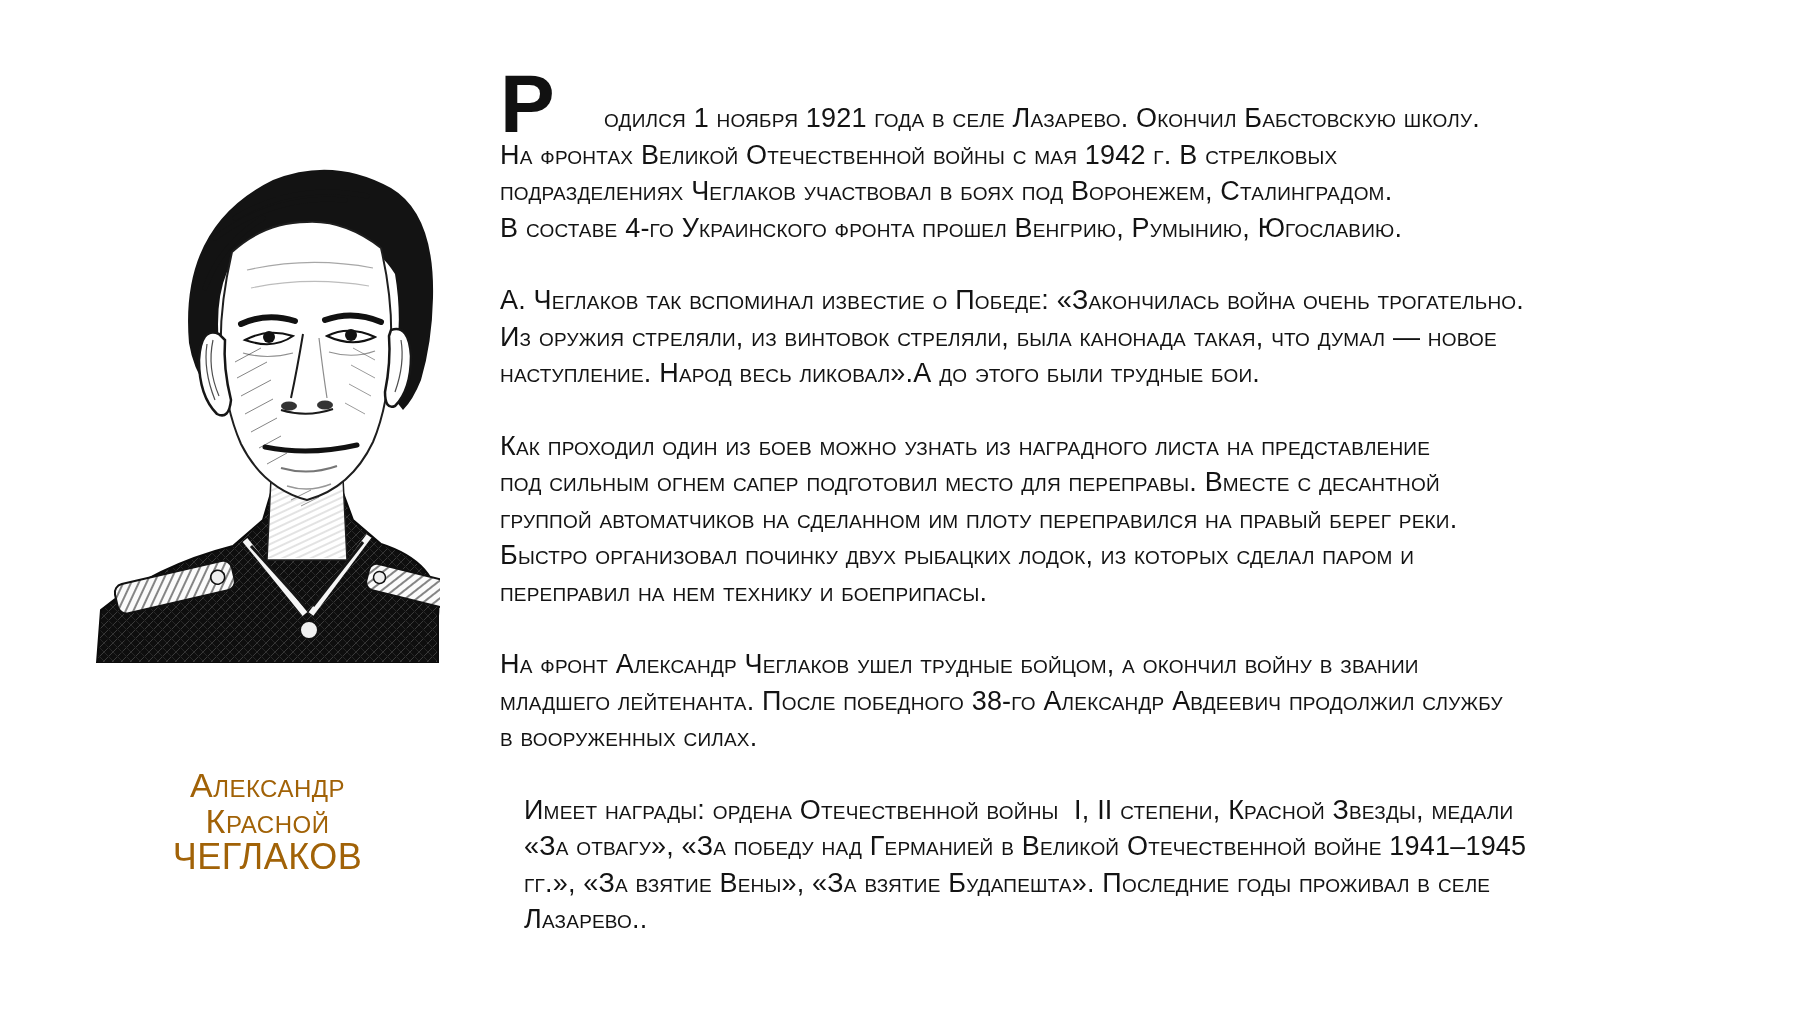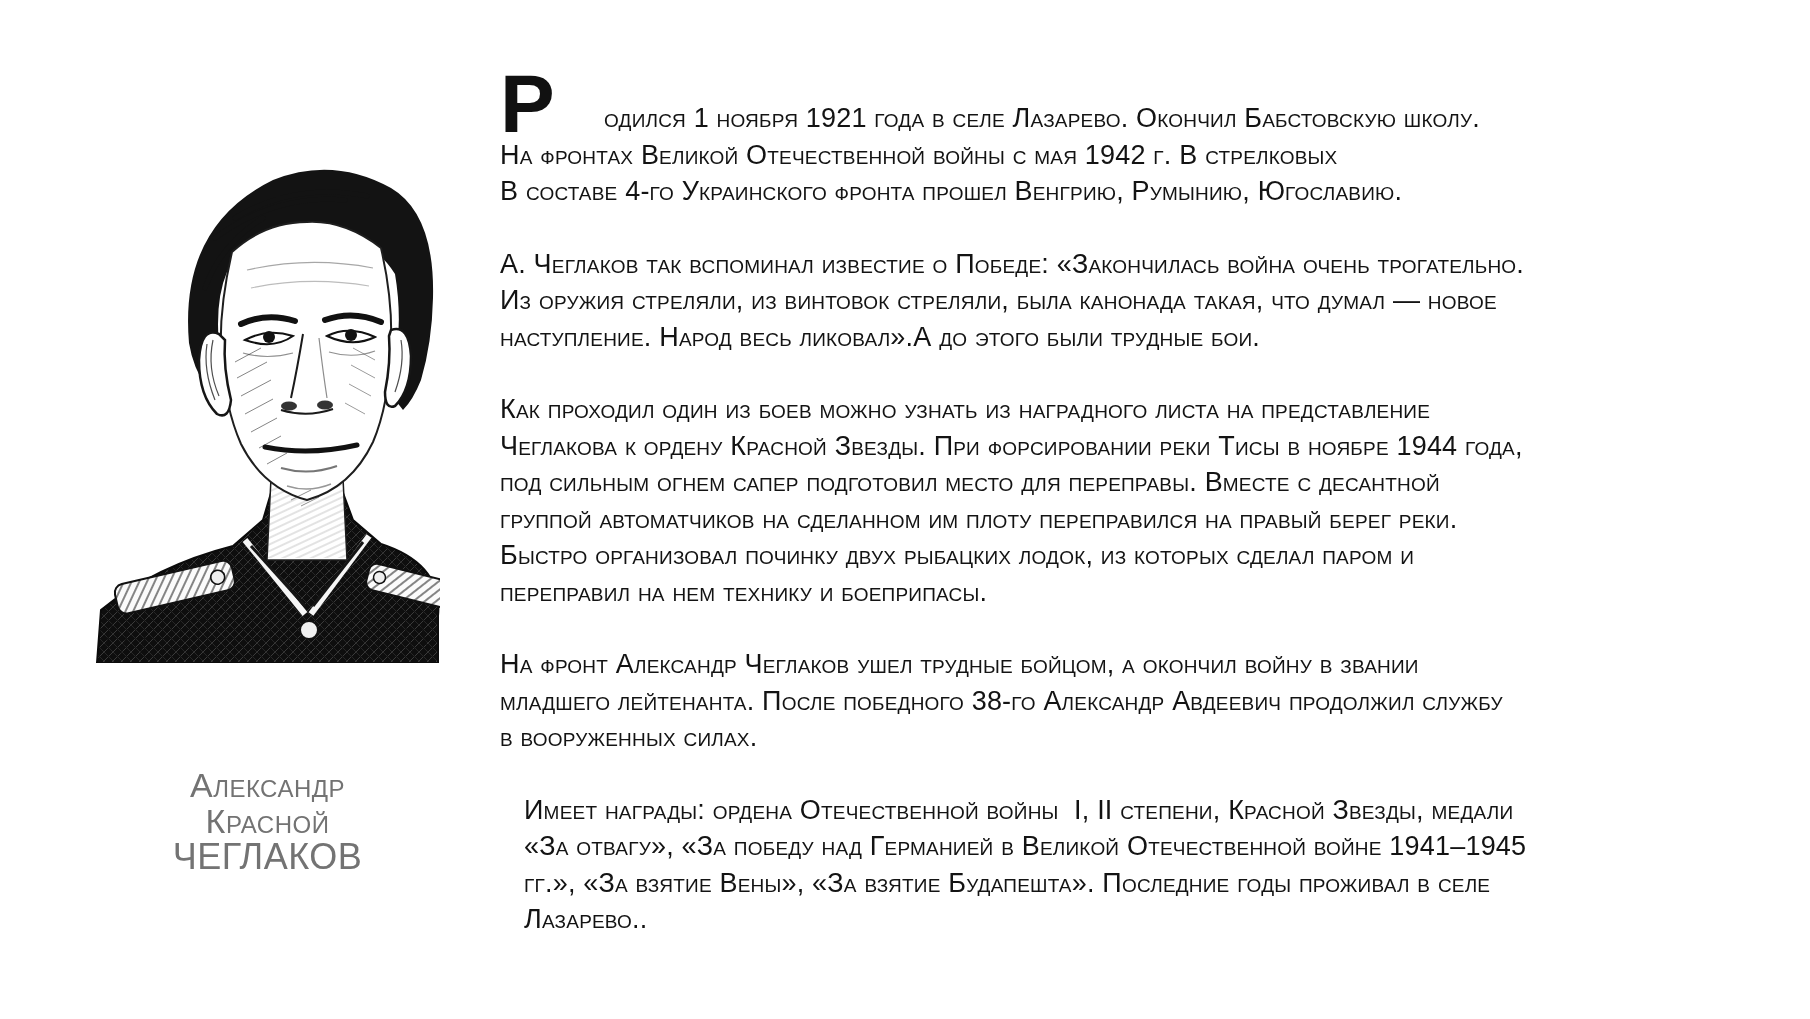--- a/index.html
+++ b/index.html
@@ -27,21 +27,21 @@
   .sketch-wrap {
     width: 345px;
     height: 515px;
   }
   .portrait-caption {
     margin-top: 104px;
     text-align: center;
     font-variant: small-caps;
     font-size: 34px;
     line-height: 36px;
-    color: #737373;
+    color: #a16207;
     letter-spacing: 0.5px;
   }
   .caption-surname {
     font-variant: normal;
     font-weight: 400;
     font-size: 36px;
   }
 
   
   .article {
@@ -162,30 +162,30 @@
     <div class="caption-line">Александр</div>
     <div class="caption-line">Красной</div>
     <div class="caption-line caption-surname">ЧЕГЛАКОВ</div>
   </figcaption>
 </figure>
 
 <article class="article" id="article">
     <div class="para">
       <div class="text-line first-line"><span class="dropcap">Р</span>одился 1 ноября 1921 года в селе Лазарево. Окончил Бабстовскую школу.</div>
       <div class="text-line">На фронтах Великой Отечественной войны с мая 1942 г. В стрелковых</div>
+      <div class="text-line">подразделениях Чеглаков участвовал в боях под Воронежем, Сталинградом.</div>
       <div class="text-line">В составе 4-го Украинского фронта прошел Венгрию, Румынию, Югославию.</div>
     </div>
     <div class="para">
       <div class="text-line">А. Чеглаков так вспоминал известие о Победе: «Закончилась война очень трогательно.</div>
       <div class="text-line">Из оружия стреляли, из винтовок стреляли, была канонада такая, что думал — новое</div>
       <div class="text-line">наступление. Народ весь ликовал».А до этого были трудные бои.</div>
     </div>
     <div class="para">
       <div class="text-line">Как проходил один из боев можно узнать из наградного листа на представление</div>
-      <div class="text-line">Чеглакова к ордену Красной Звезды. При форсировании реки Тисы в ноябре 1944 года,</div>
       <div class="text-line">под сильным огнем сапер подготовил место для переправы. Вместе с десантной</div>
       <div class="text-line">группой автоматчиков на сделанном им плоту переправился на правый берег реки.</div>
       <div class="text-line">Быстро организовал починку двух рыбацких лодок, из которых сделал паром и</div>
       <div class="text-line">переправил на нем технику и боеприпасы.</div>
     </div>
     <div class="para">
       <div class="text-line">На фронт Александр Чеглаков ушел трудные бойцом, а окончил войну в звании</div>
       <div class="text-line">младшего лейтенанта. После победного 38-го Александр Авдеевич продолжил службу</div>
       <div class="text-line">в вооруженных силах.</div>
     </div>

